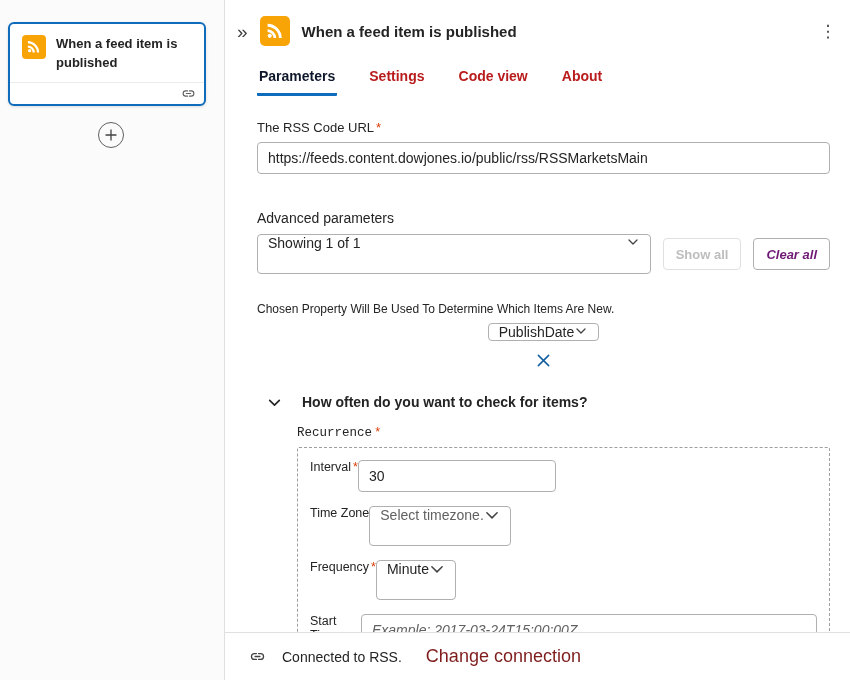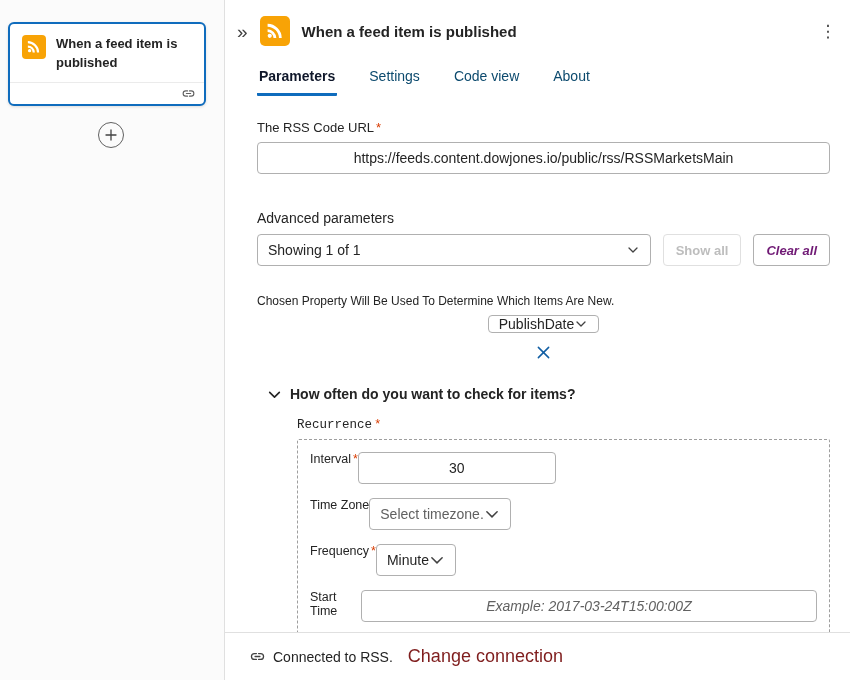--- a/index.html
+++ b/index.html
@@ -65,81 +65,81 @@
   .panel { flex: 1; display: flex; flex-direction: column; background: #fff; }
   .panel-header {
     display: flex; align-items: center; gap: 12px;
     padding: 16px 8px 10px 12px;
   }
   .collapse-glyph { font-size: 19px; color: #424242; line-height: 1; }
   .panel-title { font-size: 15px; font-weight: 700; color: #242424; }
   .more-btn { margin-left: auto; font-size: 17px; color: #424242; width: 28px; height: 28px; }
 
   .tabs { display: flex; gap: 30px; padding: 12px 20px 0 32px; }
-  .tab { font-size: 14px; color: #0c4a6e; padding: 0 2px 9px 2px; border-bottom: 3px solid transparent; cursor: pointer; }
+  .tab { font-size: 14px; color: #b91c1c; padding: 0 2px 9px 2px; border-bottom: 3px solid transparent; cursor: pointer; font-weight: bold; }
   .tab.active { color: #0f172a; font-weight: 700; border-bottom-color: #0f6cbd; border-radius: 1px; }
 
   .panel-body { flex: 1; padding: 24px 20px 0 32px; overflow: hidden; }
 
   .field-label { font-size: 13px; color: #242424; margin-bottom: 7px; }
   .req { color: #d83b01; margin-left: 2px; }
 
   input.text-input {
     width: 100%; height: 32px;
     border: 1px solid #b0b0b0; border-radius: 4px;
     padding: 12px 10px; font-size: 14px; color: #242424;
     font-family: "Liberation Sans", "DejaVu Sans", sans-serif;
-    background: #fff; outline: none; text-align: center;
+    background: #fff; outline: none;
   }
   input.italic-ph::placeholder { font-style: italic; color: #616161; }
   input::placeholder { color: #616161; }
 
   .dropdown {
-    display: flex; align-items: center;
-    height: 32px; border: 1px solid #b0b0b0; border-radius: 4px;
+    display: flex; 
+    height: 40px; border: 1px solid #b0b0b0; border-radius: 4px;
     padding: 0 10px; font-size: 14px; background: #fff; cursor: pointer;
   }
   .dropdown .dd-value { color: #242424; }
   .dropdown .dd-value.placeholder { color: #616161; }
   .dropdown .chev { margin-left: auto; display: flex; }
 
   .adv-row { display: flex; gap: 12px; align-items: center; margin-top: 8px; }
   .adv-row .dropdown { flex: 1; }
   .btn {
     height: 32px; padding: 0 12px; border-radius: 4px;
     font-size: 13px; font-weight: 700; background: #fff; cursor: pointer;
     font-family: "Liberation Sans", "DejaVu Sans", sans-serif;
   }
   .btn.disabled { color: #bdbdbd; border: 1px solid #e0e0e0; cursor: default; }
   .btn.normal { color: #701a75; border: 1px solid #b0b0b0; font-style: italic; }
 
   .prop-row { display: flex; align-items: center; gap: 12px; flex-direction: column; }
   .prop-row .dropdown { flex: 1; }
 
   .section-head {
-    display: flex; align-items: center; gap: 8px;
+    display: flex; align-items: center; gap: 20px;
     margin: 26px 0 0 10px; cursor: pointer;
   }
   .section-title { font-size: 14px; font-weight: 700; color: #242424; }
 
   .recurrence-wrap { margin: 16px 0 0 40px; }
   .recurrence-box {
     border: 1px dashed #9e9e9e; border-radius: 2px;
     padding: 12px 12px 16px 12px; margin-top: 7px;
     display: grid; grid-template-columns: 1fr 1fr; column-gap: 16px; row-gap: 14px;
   }
   .rec-field { display: flex; flex-direction: row; }
   .rec-field .field-label { font-size: 12.5px; margin-bottom: 6px; }
   .span2 { grid-column: 1 / span 2; }
 
   .panel-footer {
     border-top: 1px solid #e0e0e0;
     padding: 0 20px 0 24px;
     height: 48px;
-    display: flex; align-items: center; gap: 7px;
+    display: flex; align-items: center; gap: 16px;
   }
   .footer-text { font-size: 14px; color: #242424; }
   .link { font-size: 18px; color: #7f1d1d; cursor: pointer; text-decoration: none; margin-left: 8px; }
 
   .sep-gap { height: 36px; }
 </style>
 </head>
 <body>
 
 <div class="app">

